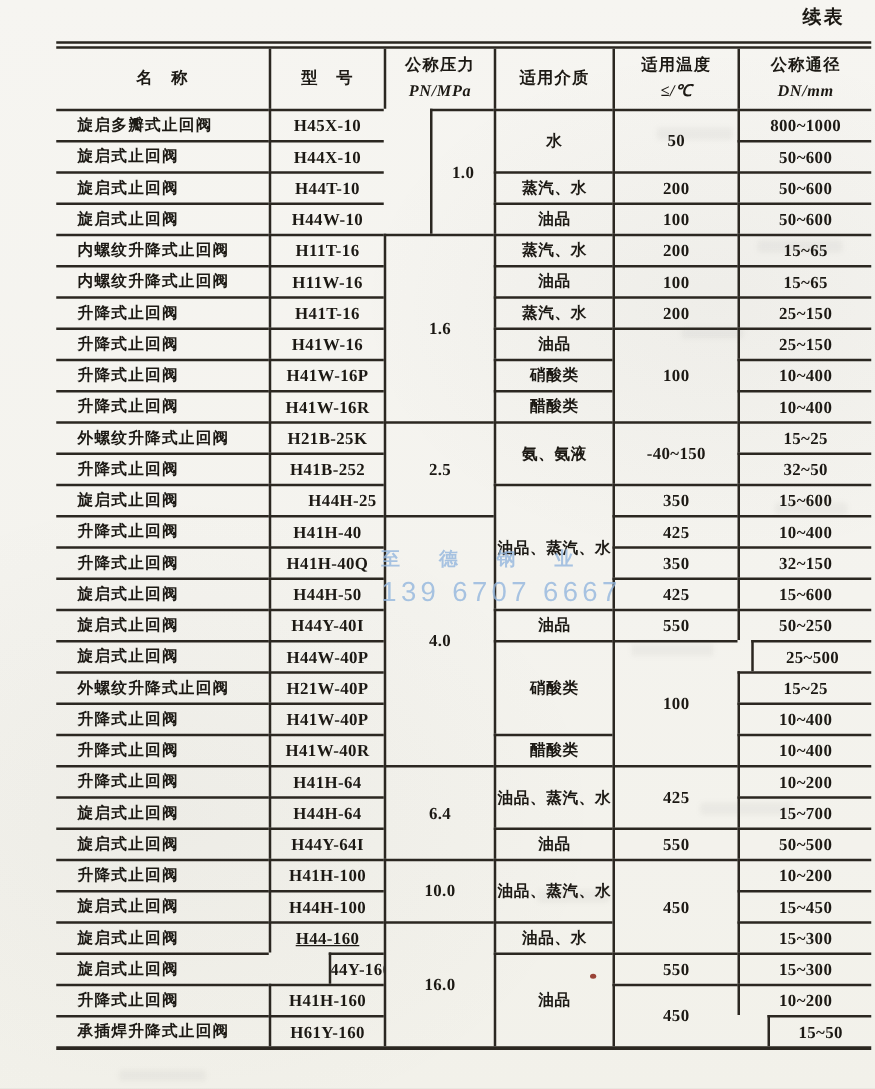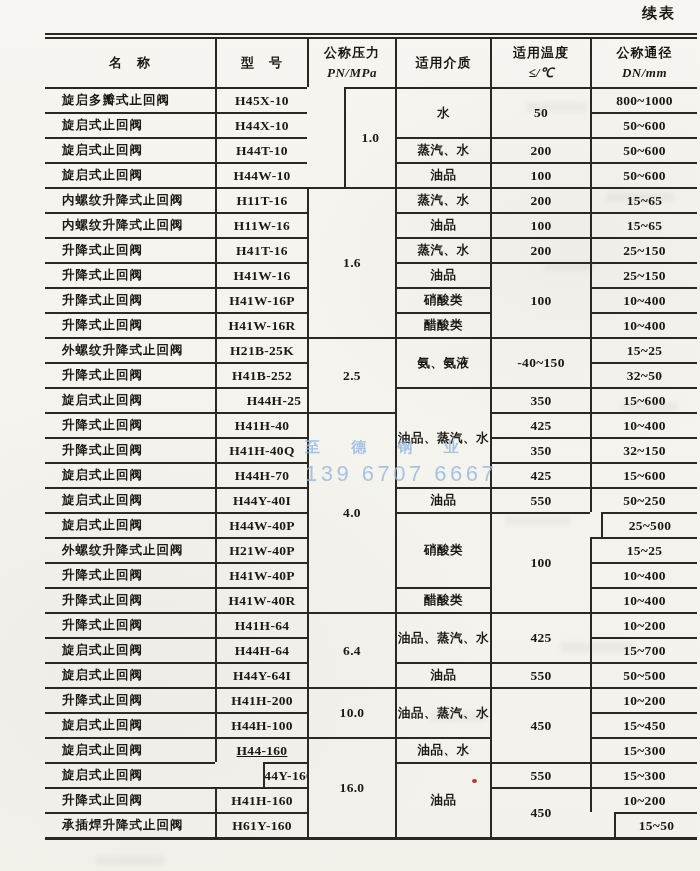--- a/index.html
+++ b/index.html
@@ -134,21 +134,21 @@
       <div class="cell name-cell" style="grid-area: 14 / 1 / span 1;">旋启式止回阀</div>
       <div class="cell bl num" style="grid-area: 14 / 2 / span 1; padding-left: 24px;">H44H-25</div>
       <div class="cell bl num" style="grid-area: 14 / 6 / span 1;">15~600</div>
       <div class="cell name-cell" style="grid-area: 15 / 1 / span 1;">升降式止回阀</div>
       <div class="cell bl num" style="grid-area: 15 / 2 / span 1;">H41H-40</div>
       <div class="cell bl num" style="grid-area: 15 / 6 / span 1;">10~400</div>
       <div class="cell name-cell" style="grid-area: 16 / 1 / span 1;">升降式止回阀</div>
       <div class="cell bl num" style="grid-area: 16 / 2 / span 1;">H41H-40Q</div>
       <div class="cell bl num" style="grid-area: 16 / 6 / span 1;">32~150</div>
       <div class="cell name-cell" style="grid-area: 17 / 1 / span 1;">旋启式止回阀</div>
-      <div class="cell bl num" style="grid-area: 17 / 2 / span 1;">H44H-70</div>
+      <div class="cell bl num" style="grid-area: 17 / 2 / span 1;">H44H-50</div>
       <div class="cell bl num" style="grid-area: 17 / 6 / span 1;">15~600</div>
       <div class="cell name-cell" style="grid-area: 18 / 1 / span 1;">旋启式止回阀</div>
       <div class="cell bl num" style="grid-area: 18 / 2 / span 1;">H44Y-40I</div>
       <div class="cell bl num" style="grid-area: 18 / 6 / span 1;">50~250</div>
       <div class="cell name-cell" style="grid-area: 19 / 1 / span 1;">旋启式止回阀</div>
       <div class="cell bl num" style="grid-area: 19 / 2 / span 1;">H44W-40P</div>
       <div class="cell bl num" style="grid-area: 19 / 6 / span 1; margin-left: 11px;">25~500</div>
       <div class="cell name-cell" style="grid-area: 20 / 1 / span 1;">外螺纹升降式止回阀</div>
       <div class="cell bl num" style="grid-area: 20 / 2 / span 1;">H21W-40P</div>
       <div class="cell bl num" style="grid-area: 20 / 6 / span 1;">15~25</div>
@@ -161,21 +161,21 @@
       <div class="cell name-cell" style="grid-area: 23 / 1 / span 1;">升降式止回阀</div>
       <div class="cell bl num" style="grid-area: 23 / 2 / span 1;">H41H-64</div>
       <div class="cell bl num" style="grid-area: 23 / 6 / span 1;">10~200</div>
       <div class="cell name-cell" style="grid-area: 24 / 1 / span 1;">旋启式止回阀</div>
       <div class="cell bl num" style="grid-area: 24 / 2 / span 1;">H44H-64</div>
       <div class="cell bl num" style="grid-area: 24 / 6 / span 1;">15~700</div>
       <div class="cell name-cell" style="grid-area: 25 / 1 / span 1;">旋启式止回阀</div>
       <div class="cell bl num" style="grid-area: 25 / 2 / span 1;">H44Y-64I</div>
       <div class="cell bl num" style="grid-area: 25 / 6 / span 1;">50~500</div>
       <div class="cell name-cell" style="grid-area: 26 / 1 / span 1;">升降式止回阀</div>
-      <div class="cell bl num" style="grid-area: 26 / 2 / span 1;">H41H-200</div>
+      <div class="cell bl num" style="grid-area: 26 / 2 / span 1;">H41H-100</div>
       <div class="cell bl num" style="grid-area: 26 / 6 / span 1;">10~200</div>
       <div class="cell name-cell" style="grid-area: 27 / 1 / span 1;">旋启式止回阀</div>
       <div class="cell bl num" style="grid-area: 27 / 2 / span 1; text-align: center;">H44H-100</div>
       <div class="cell bl num" style="grid-area: 27 / 6 / span 1;">15~450</div>
       <div class="cell name-cell" style="grid-area: 28 / 1 / span 1;">旋启式止回阀</div>
       <div class="cell bl num" style="grid-area: 28 / 2 / span 1; text-decoration: underline;">H44-160</div>
       <div class="cell bl num" style="grid-area: 28 / 6 / span 1;">15~300</div>
       <div class="cell name-cell" style="grid-area: 29 / 1 / span 1;">旋启式止回阀</div>
       <div class="cell bl num" style="grid-area: 29 / 2 / span 1; margin-left: 48px;">H44Y-160I</div>
       <div class="cell bl num" style="grid-area: 29 / 6 / span 1;">15~300</div>

